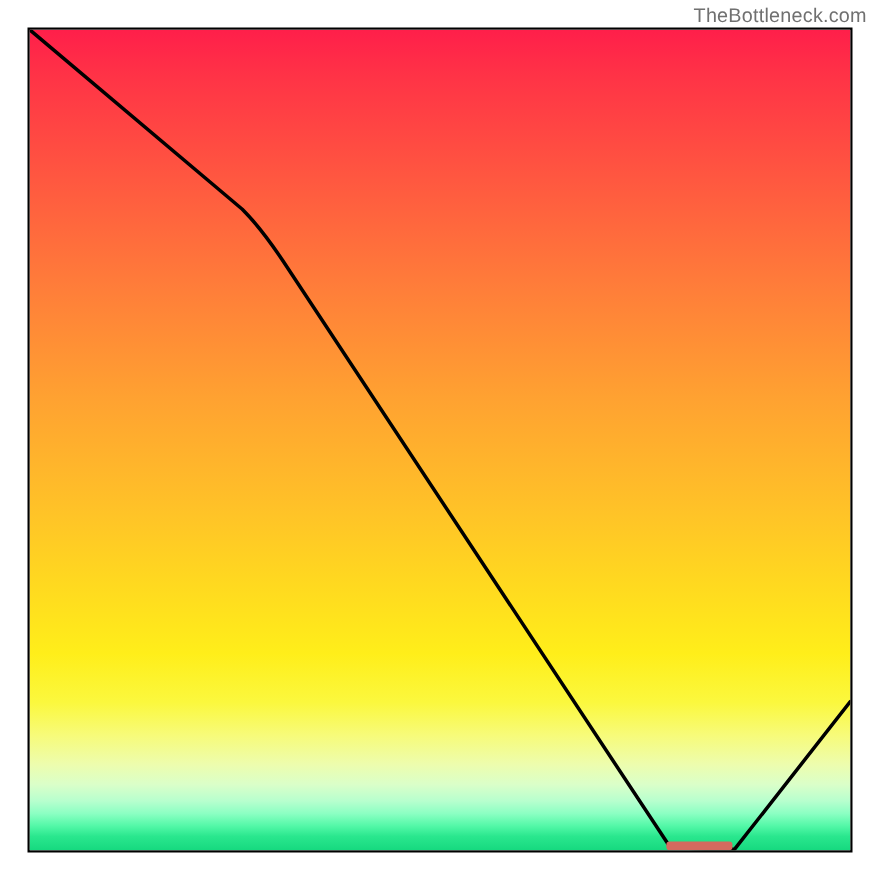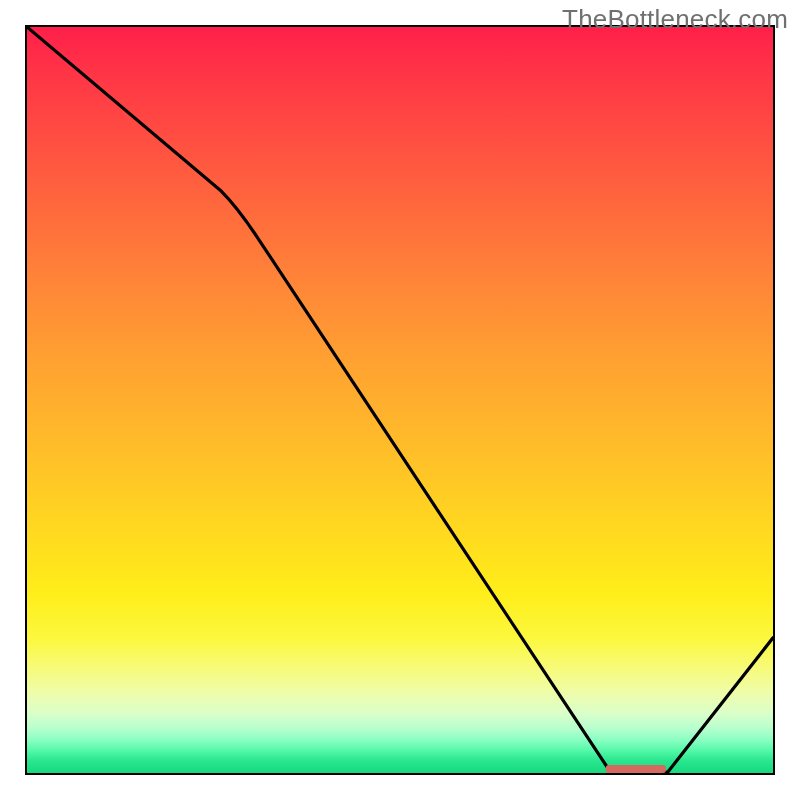--- a/index.html
+++ b/index.html
@@ -9,21 +9,21 @@
     height: 800px;
     background: #ffffff;
     font-family: Arial, Helvetica, sans-serif;
     position: relative;
   }
   .watermark {
     position: absolute;
     top: 4px;
     right: 12px;
     color: #707070;
-    font-size: 26px;
+    font-size: 18px;
     font-weight: 400;
     letter-spacing: 0.2px;
     z-index: 10;
   }
   .plot-area {
     position: absolute;
     left: 25px;
     top: 25px;
     width: 750px;
     height: 750px;

